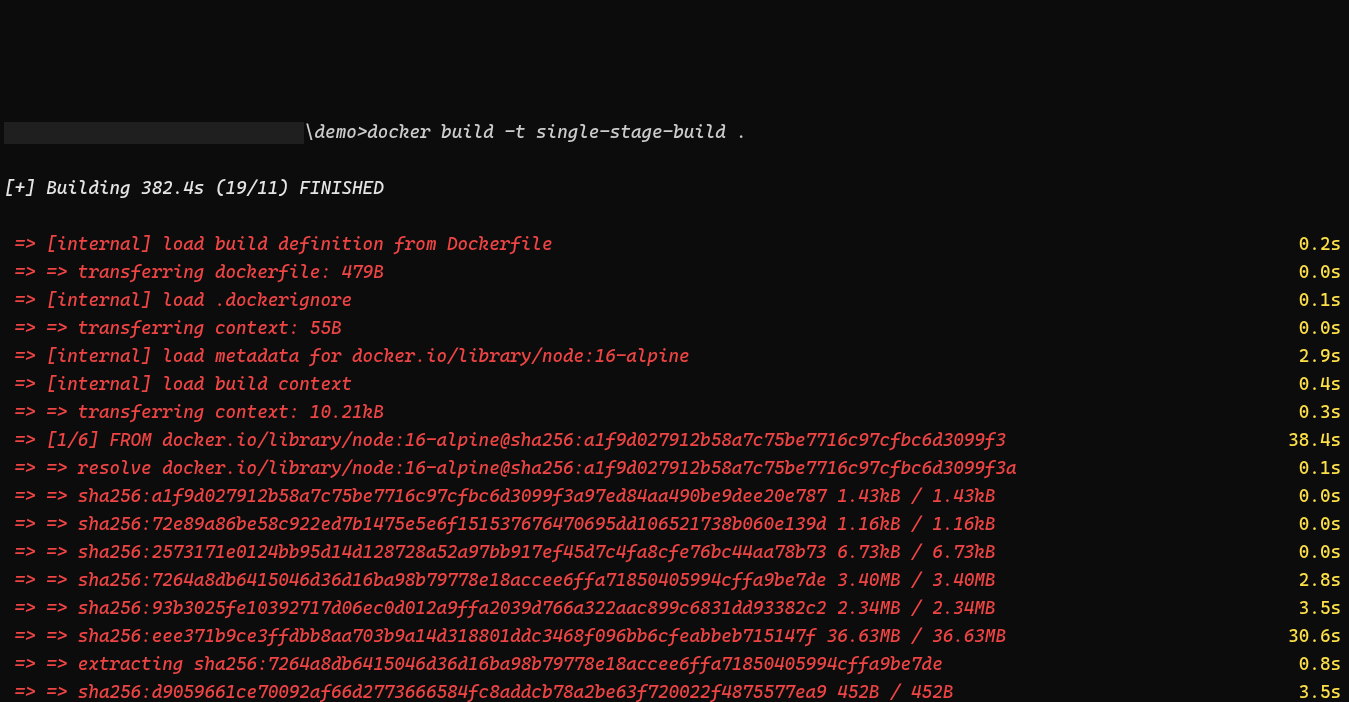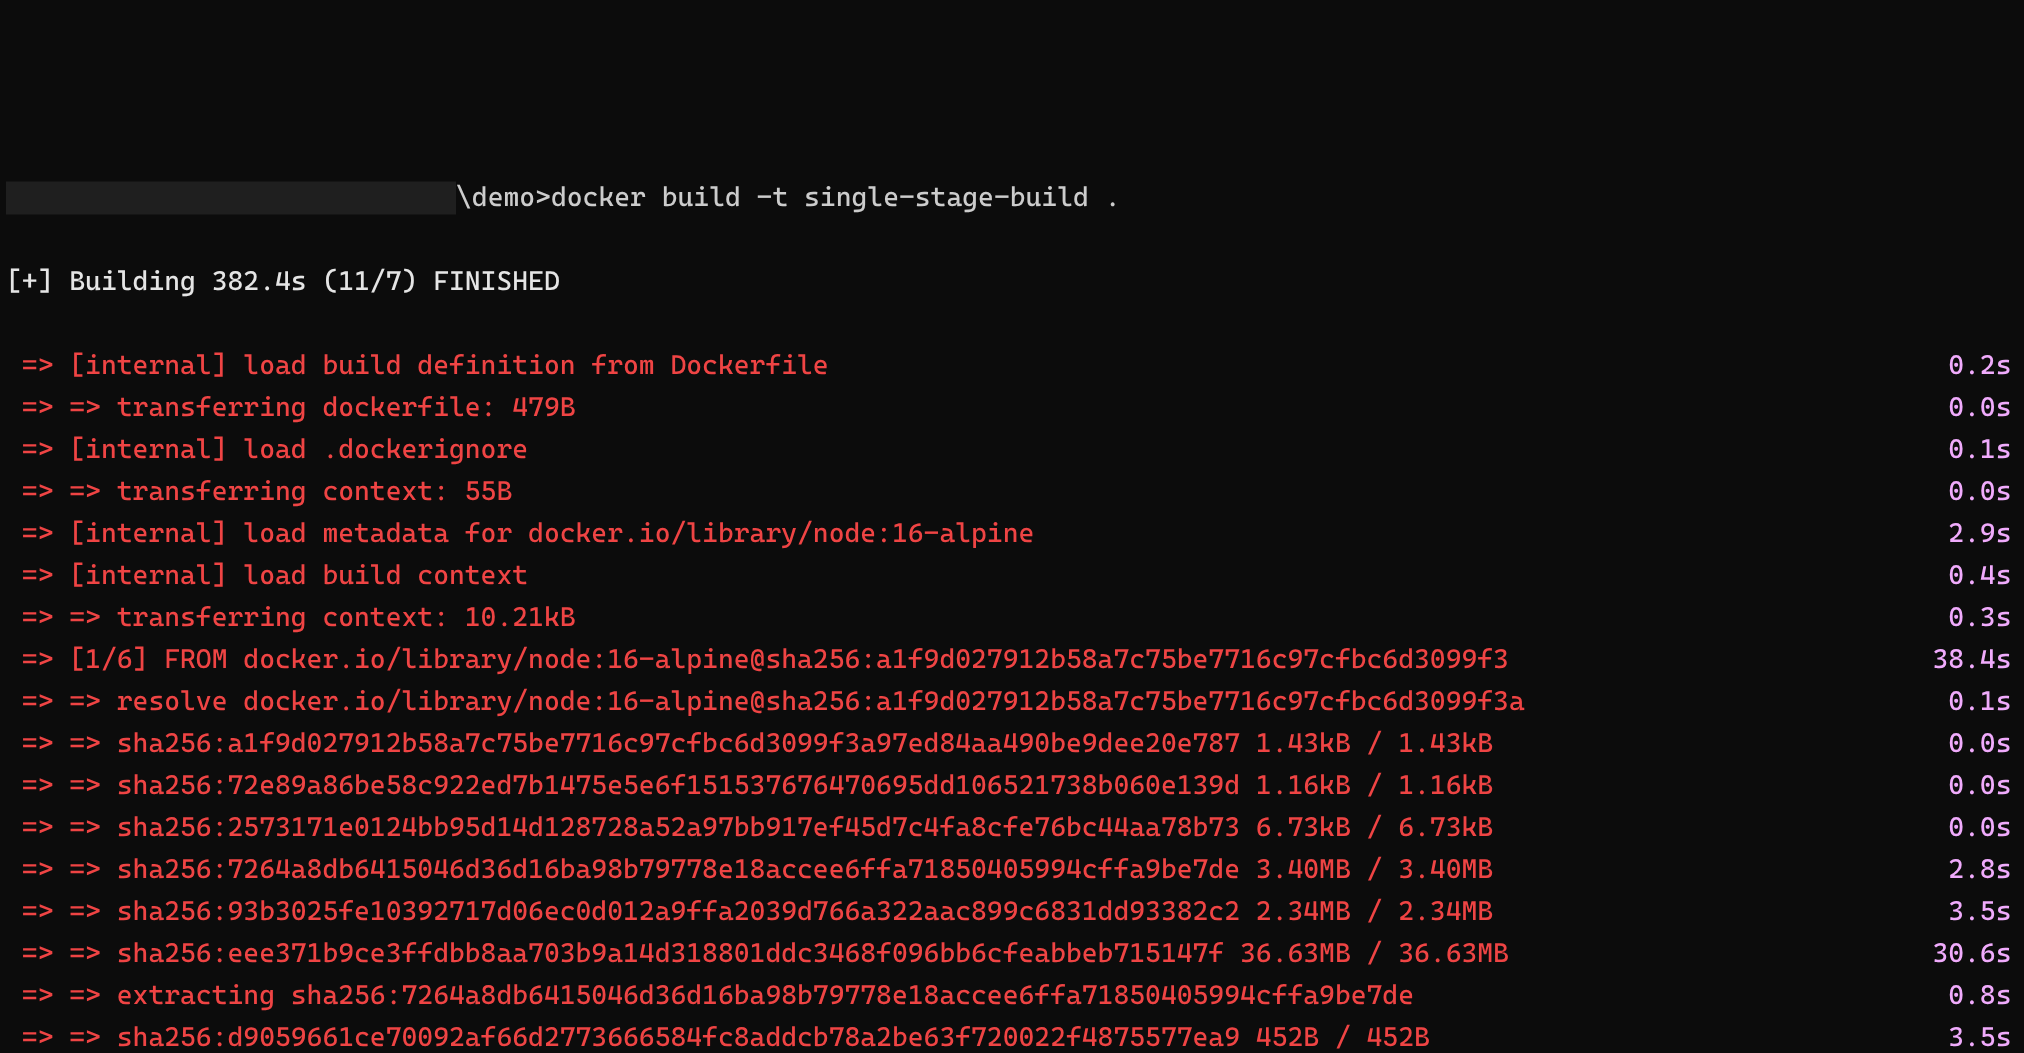--- a/index.html
+++ b/index.html
@@ -13,22 +13,22 @@
     width: 1349px;
     height: 702px;
     overflow: hidden;
     padding: 6px 0 0 0;
   }
   .line {
     display: flex;
     justify-content: space-between;
     padding: 0 8px 0 4px;
   }
-  .left { white-space: pre; }
-  .right { white-space: pre; color: #f0abfc; }
+  .left { white-space: pre; font-style: italic; }
+  .right { white-space: pre; color: #fde047; }
   .cmd { color: #cccccc; }
   .status { color: #e5e5e5; }
   .blue { color: #ef4444; }
   .redact {
     display: inline-block;
     width: 300px;
     height: 22px;
     background: #1f1f1f;
     vertical-align: middle;
     margin-right: 0;
@@ -37,19 +37,19 @@
 </head>
 <body>
 
 
 
 <div class="line">
   <span class="left cmd"><span class="redact"></span><span>\demo&gt;</span><span>docker build -t single-stage-build .</span></span>
   <span class="right"></span>
 </div>
 <div class="line">
-  <span class="left status">[+] Building 382.4s (11/7) FINISHED</span>
+  <span class="left status">[+] Building 382.4s (19/11) FINISHED</span>
   <span class="right"></span>
 </div>
 <div id="output"><div class="line"><span class="left blue"> =&gt; [internal] load build definition from Dockerfile</span><span class="right">0.2s</span></div><div class="line"><span class="left blue"> =&gt; =&gt; transferring dockerfile: 479B</span><span class="right">0.0s</span></div><div class="line"><span class="left blue"> =&gt; [internal] load .dockerignore</span><span class="right">0.1s</span></div><div class="line"><span class="left blue"> =&gt; =&gt; transferring context: 55B</span><span class="right">0.0s</span></div><div class="line"><span class="left blue"> =&gt; [internal] load metadata for docker.io/library/node:16-alpine</span><span class="right">2.9s</span></div><div class="line"><span class="left blue"> =&gt; [internal] load build context</span><span class="right">0.4s</span></div><div class="line"><span class="left blue"> =&gt; =&gt; transferring context: 10.21kB</span><span class="right">0.3s</span></div><div class="line"><span class="left blue"> =&gt; [1/6] FROM docker.io/library/node:16-alpine@sha256:a1f9d027912b58a7c75be7716c97cfbc6d3099f3</span><span class="right">38.4s</span></div><div class="line"><span class="left blue"> =&gt; =&gt; resolve docker.io/library/node:16-alpine@sha256:a1f9d027912b58a7c75be7716c97cfbc6d3099f3a</span><span class="right">0.1s</span></div><div class="line"><span class="left blue"> =&gt; =&gt; sha256:a1f9d027912b58a7c75be7716c97cfbc6d3099f3a97ed84aa490be9dee20e787 1.43kB / 1.43kB</span><span class="right">0.0s</span></div><div class="line"><span class="left blue"> =&gt; =&gt; sha256:72e89a86be58c922ed7b1475e5e6f151537676470695dd106521738b060e139d 1.16kB / 1.16kB</span><span class="right">0.0s</span></div><div class="line"><span class="left blue"> =&gt; =&gt; sha256:2573171e0124bb95d14d128728a52a97bb917ef45d7c4fa8cfe76bc44aa78b73 6.73kB / 6.73kB</span><span class="right">0.0s</span></div><div class="line"><span class="left blue"> =&gt; =&gt; sha256:7264a8db6415046d36d16ba98b79778e18accee6ffa71850405994cffa9be7de 3.40MB / 3.40MB</span><span class="right">2.8s</span></div><div class="line"><span class="left blue"> =&gt; =&gt; sha256:93b3025fe10392717d06ec0d012a9ffa2039d766a322aac899c6831dd93382c2 2.34MB / 2.34MB</span><span class="right">3.5s</span></div><div class="line"><span class="left blue"> =&gt; =&gt; sha256:eee371b9ce3ffdbb8aa703b9a14d318801ddc3468f096bb6cfeabbeb715147f 36.63MB / 36.63MB</span><span class="right">30.6s</span></div><div class="line"><span class="left blue"> =&gt; =&gt; extracting sha256:7264a8db6415046d36d16ba98b79778e18accee6ffa71850405994cffa9be7de</span><span class="right">0.8s</span></div><div class="line"><span class="left blue"> =&gt; =&gt; sha256:d9059661ce70092af66d2773666584fc8addcb78a2be63f720022f4875577ea9 452B / 452B</span><span class="right">3.5s</span></div></div>
 
 
 
 
 </body></html>

